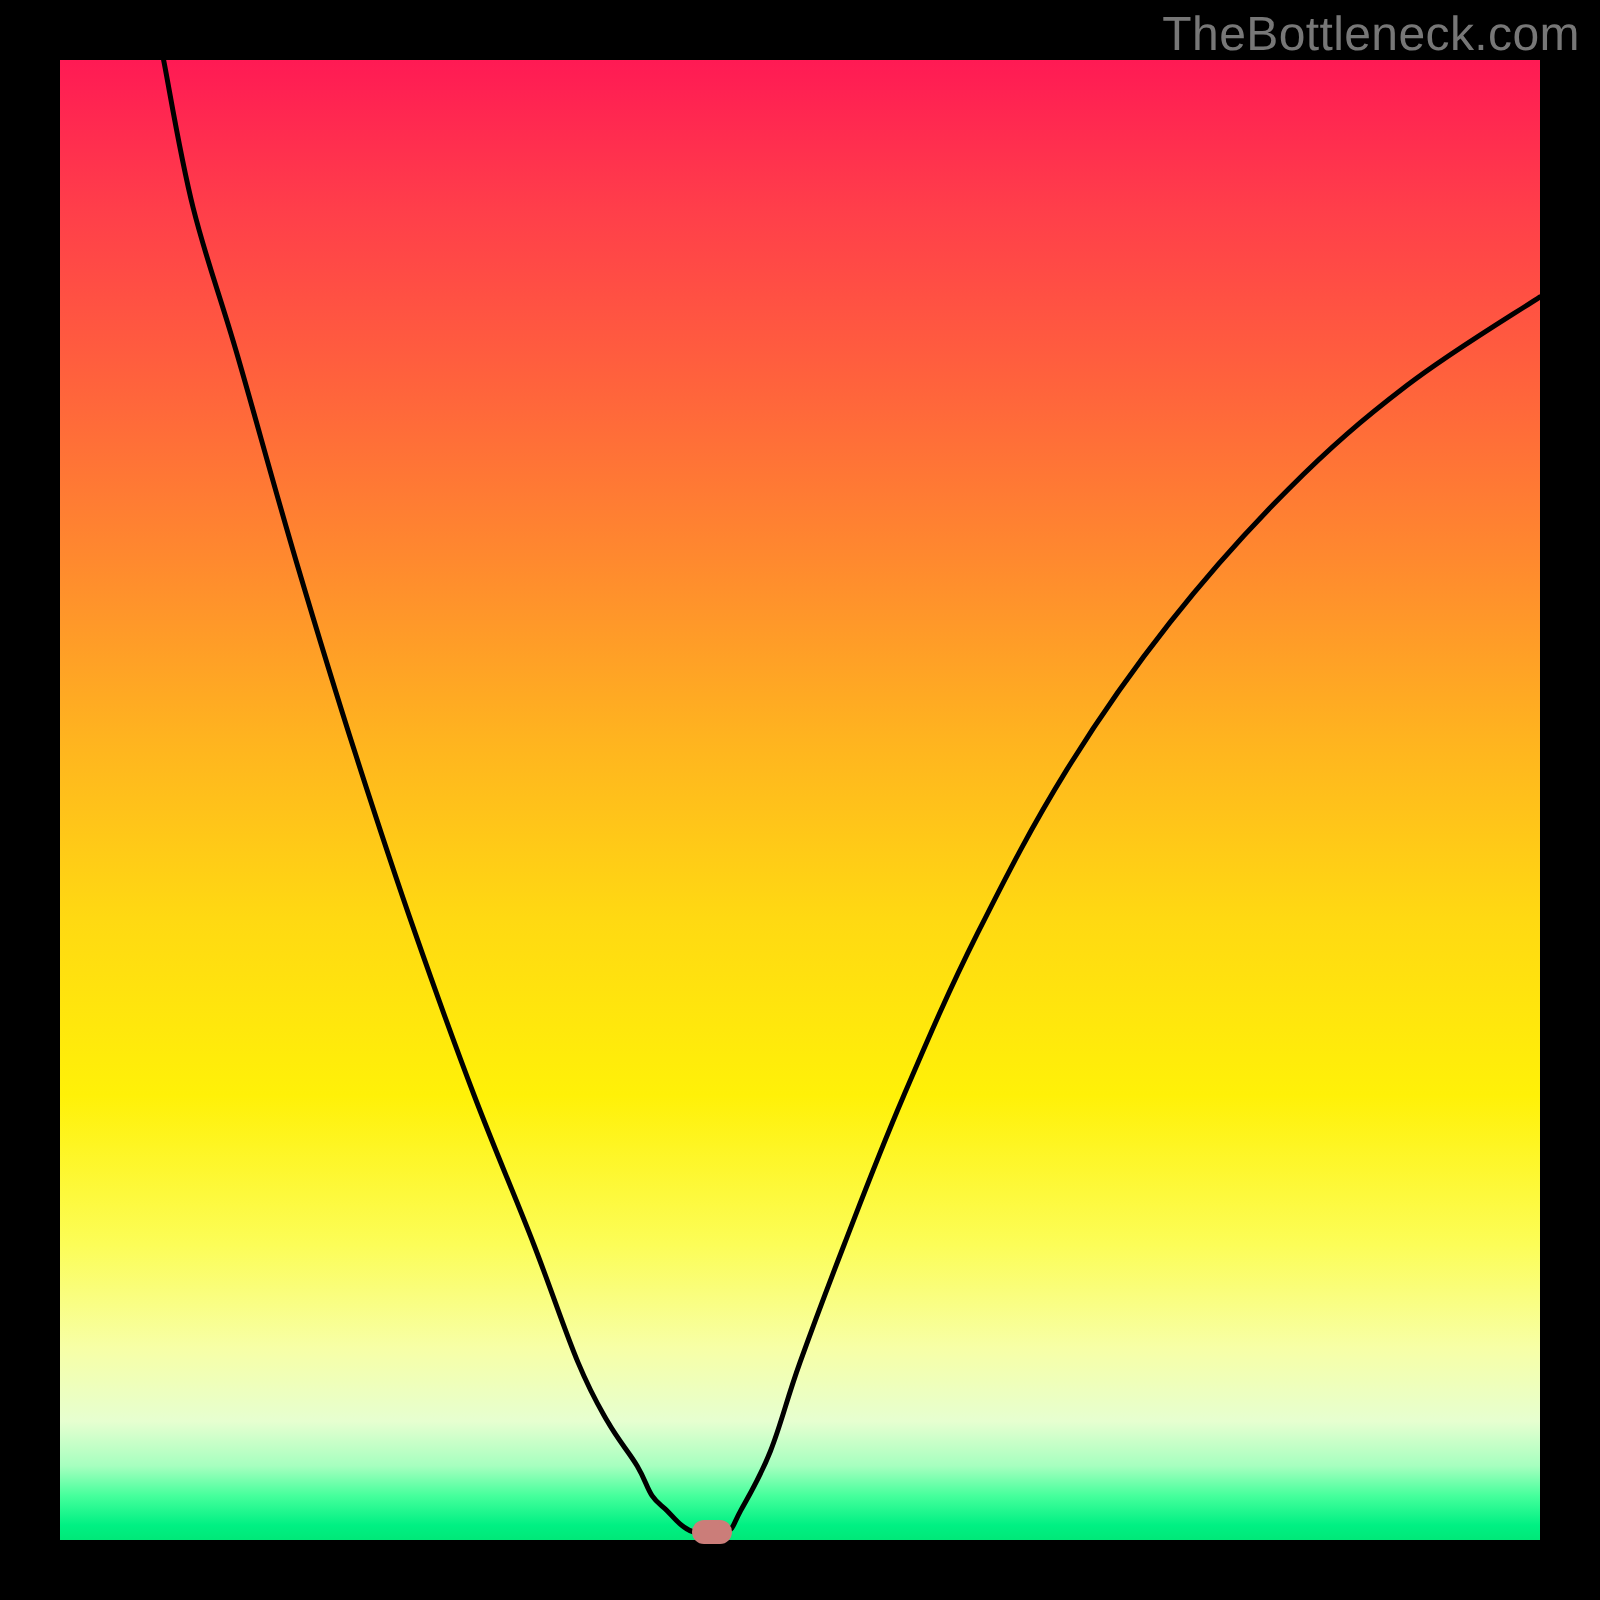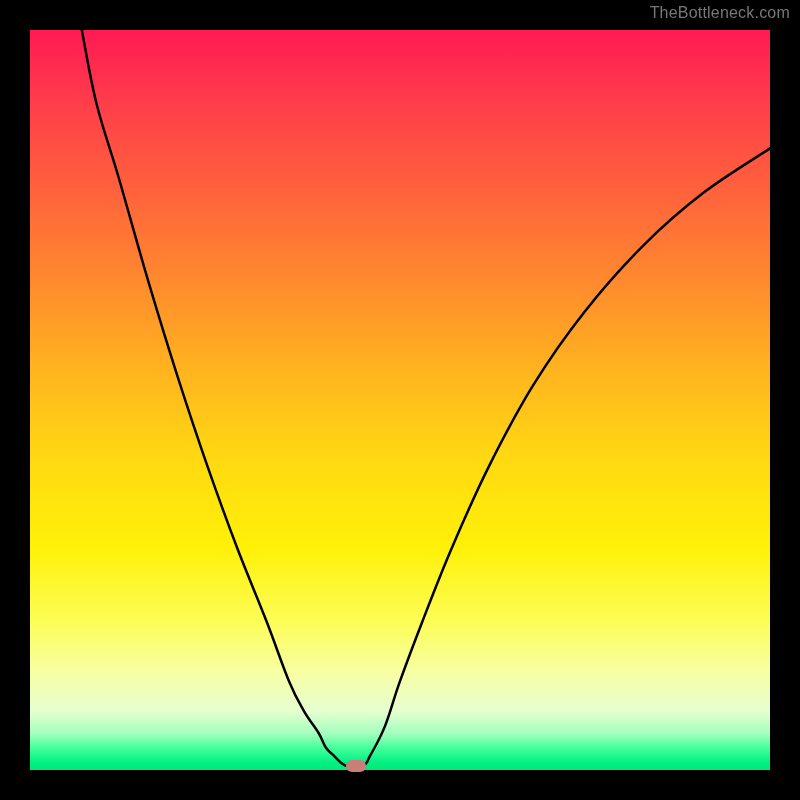--- a/index.html
+++ b/index.html
@@ -40,21 +40,21 @@
       #00f083 99%,
       #00e878 100%
     );
   }
   .watermark {
     position: absolute;
     top: 4px;
     right: 10px;
     color: #777;
     font-family: Arial, Helvetica, sans-serif;
-    font-size: 16px;
+    font-size: 24px;
     letter-spacing: 0.2px;
     user-select: none;
   }
   svg.curve {
     position: absolute;
     top: 30px;
     left: 30px;
     width: 740px;
     height: 740px;
     overflow: visible;

